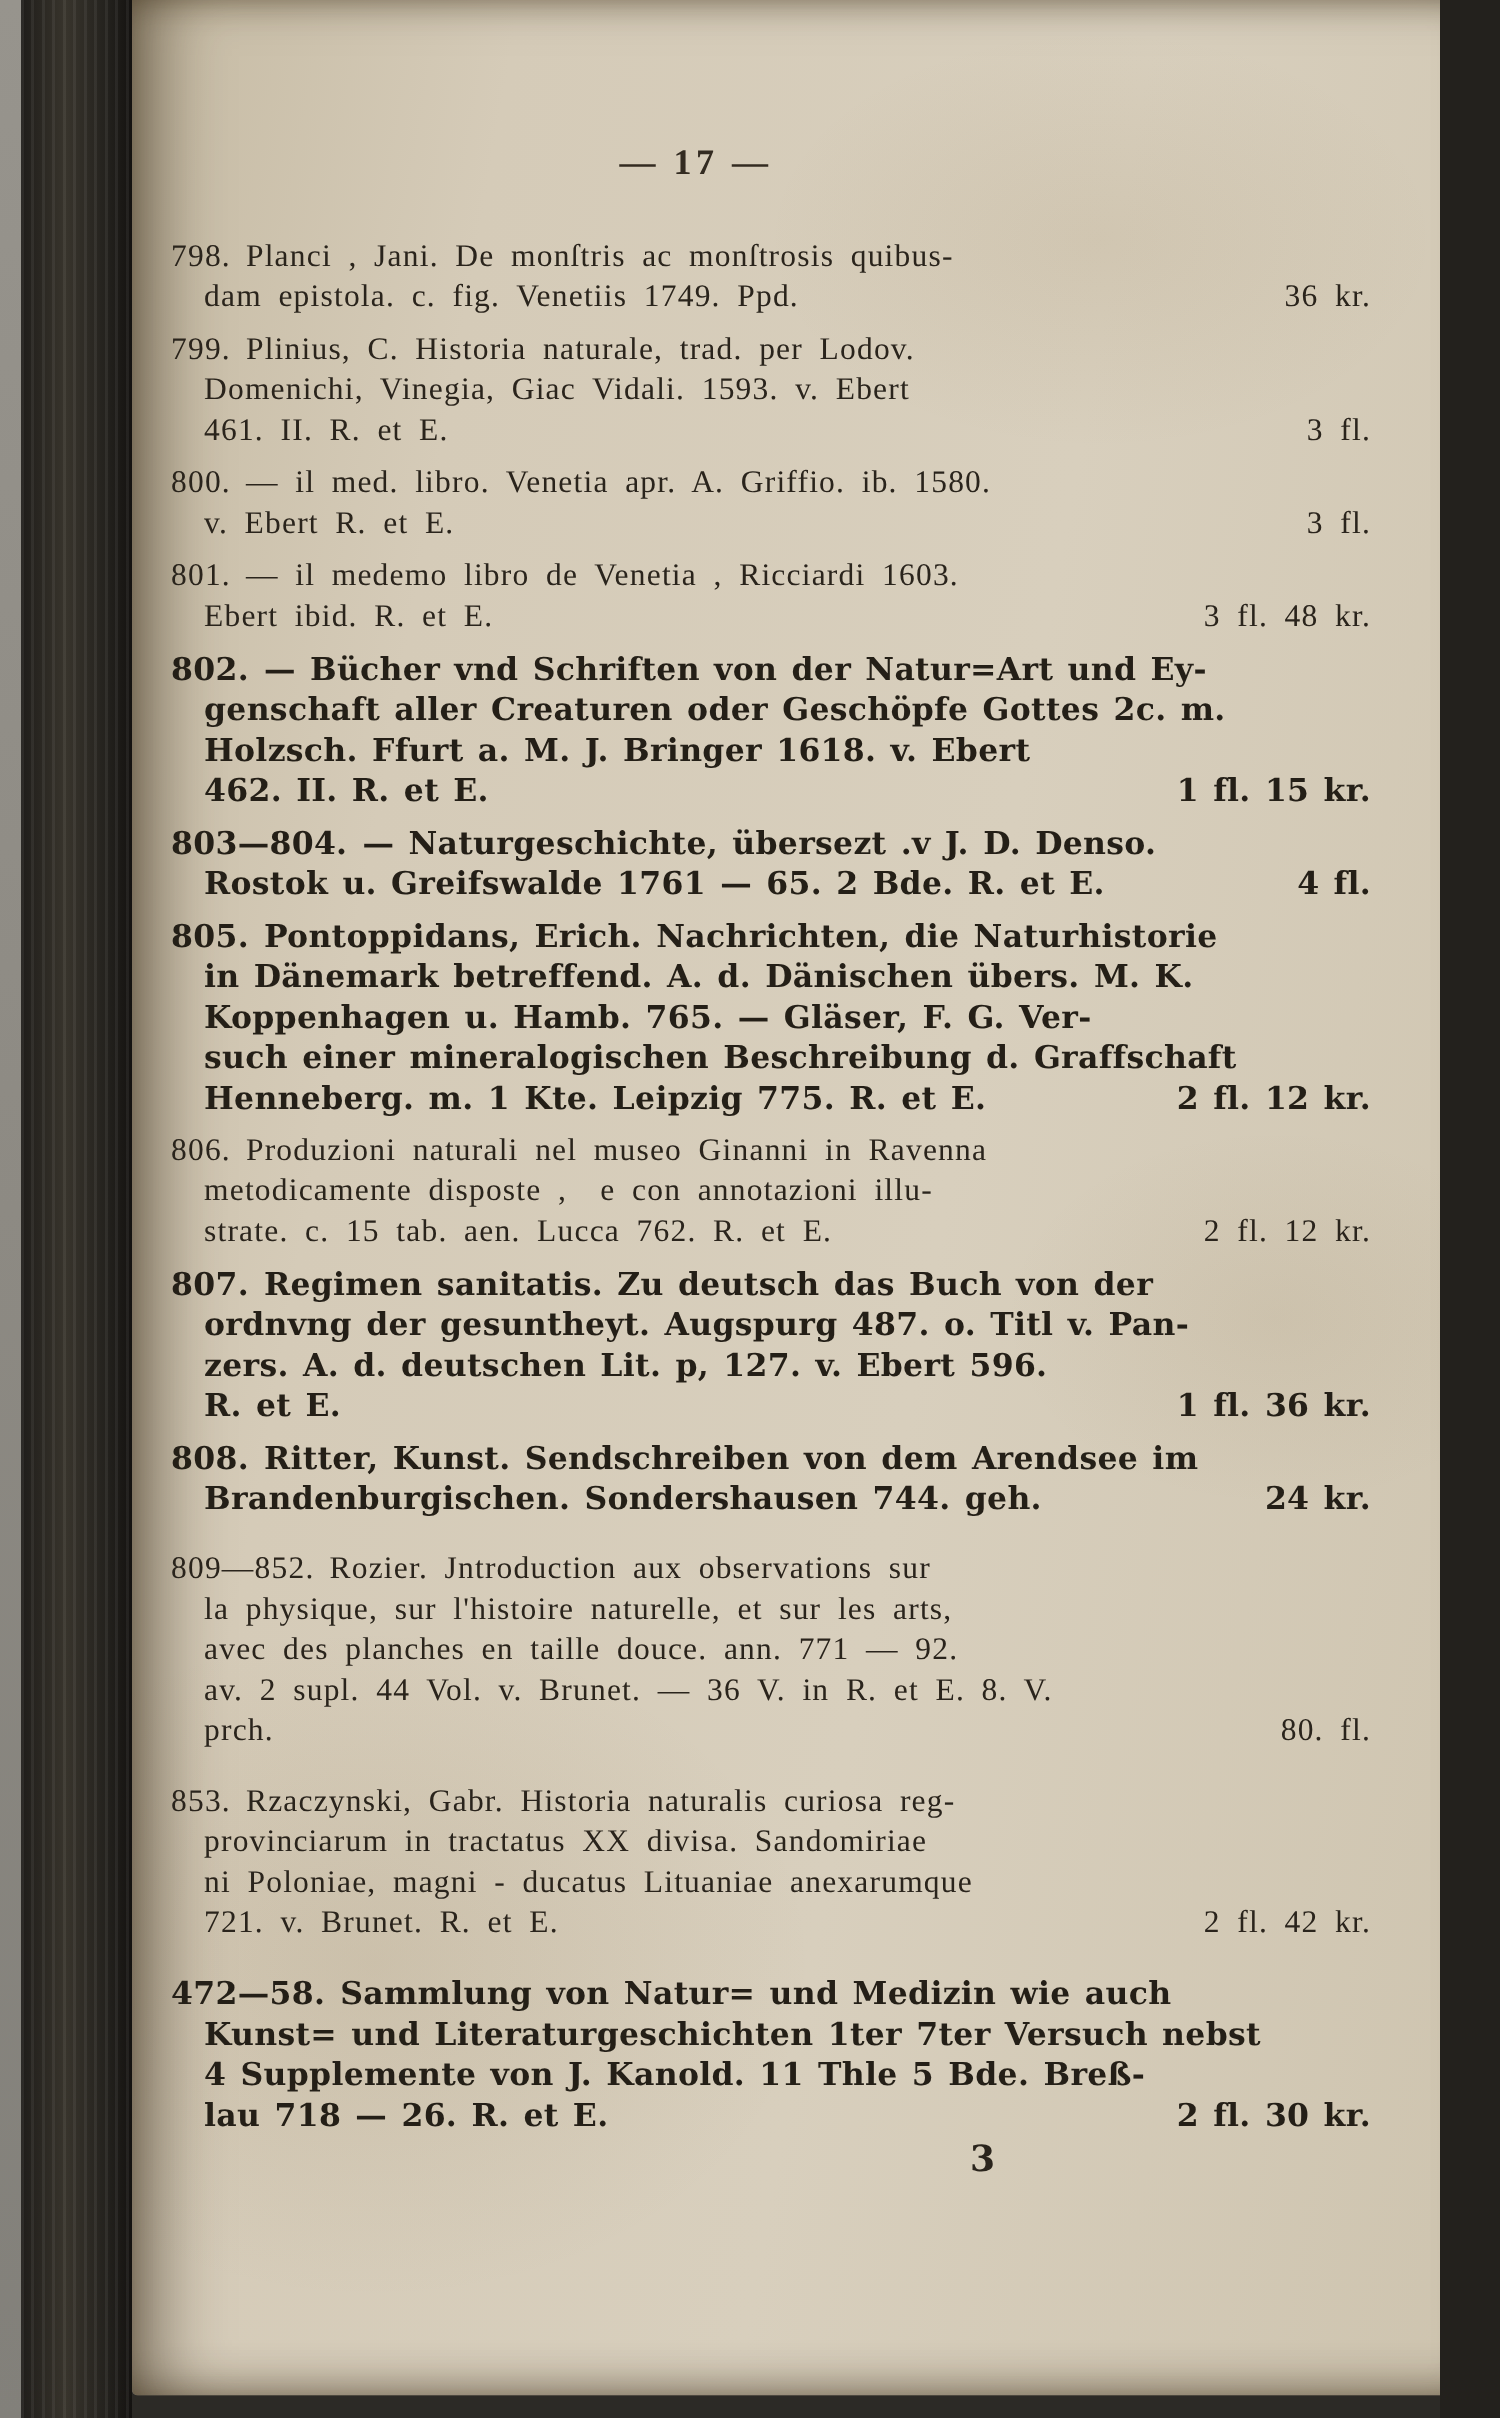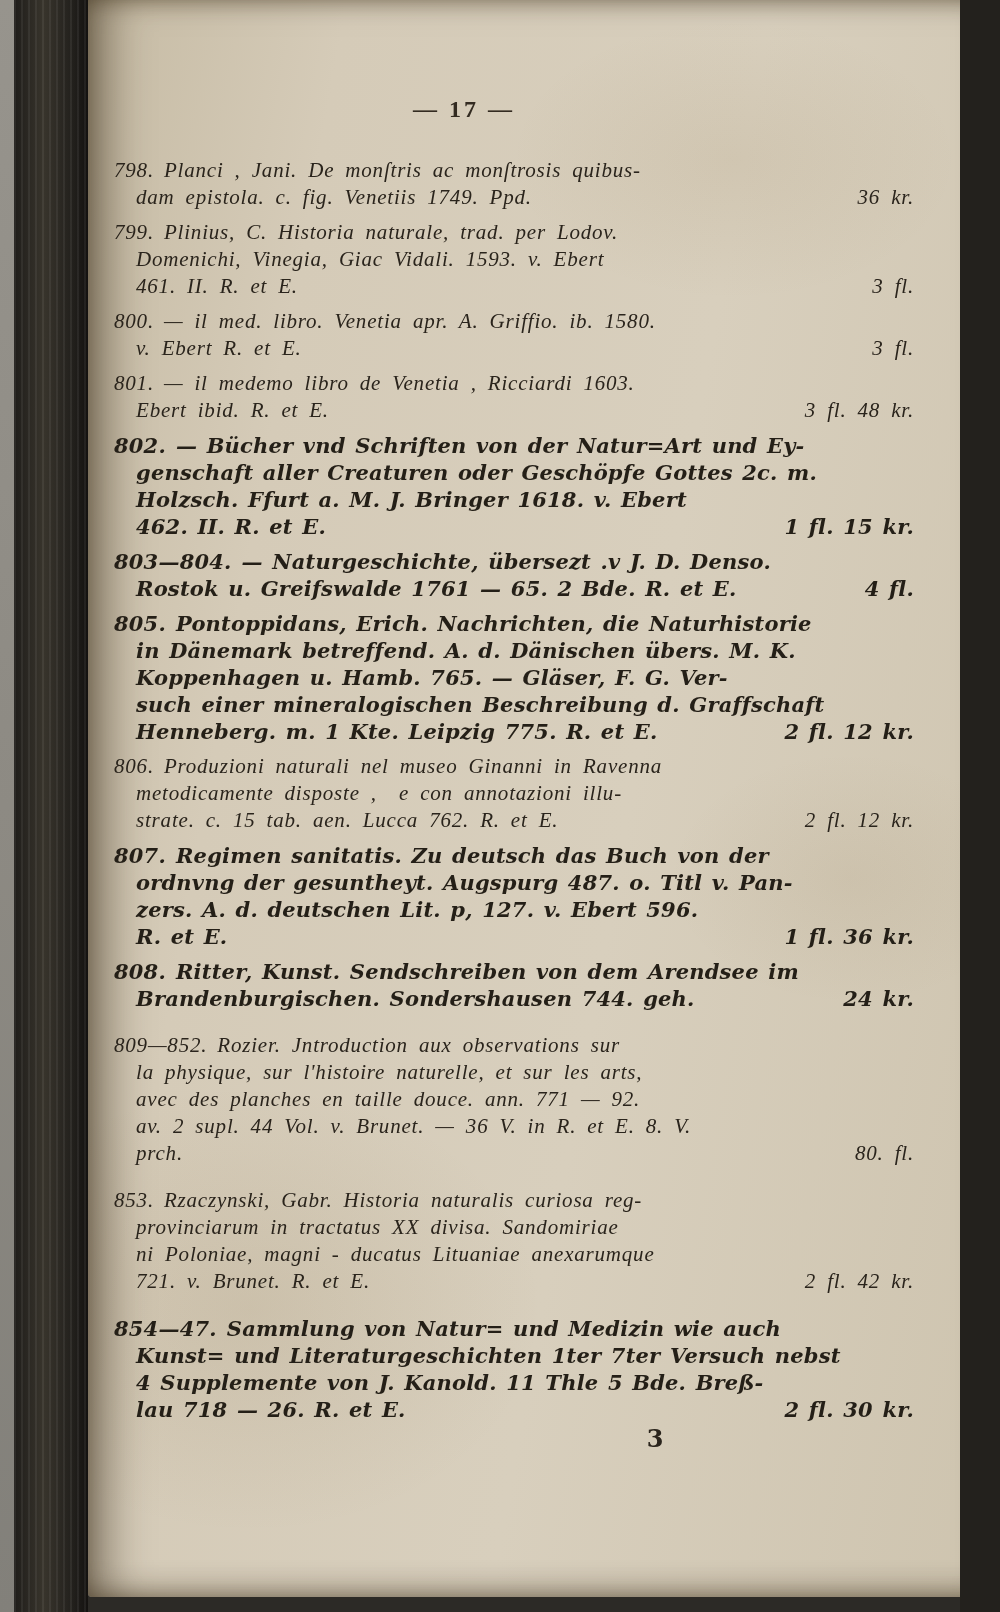--- a/index.html
+++ b/index.html
@@ -42,21 +42,21 @@
   .entry{margin-bottom:8px;font-size:21px;line-height:27px;}
   .entry.antiqua{
     font-family:"Liberation Serif", serif;
     letter-spacing:0.8px;word-spacing:5px;
   }
   .entry.fraktur{
     font-family:"DejaVu Serif", serif;font-weight:bold;
     letter-spacing:0.2px;word-spacing:2px;color:#241f17;
   }
   .entry:nth-child(11),.entry:nth-child(12),.entry:nth-child(13){margin-top:20px;}
-  .line{display:flex;padding-left:22px;white-space:pre;font-style:italic;}
+  .line{display:flex;padding-left:22px;white-space:pre;}
   .line.first{padding-left:0;}
   .num{margin-right:10px;}
   .price{margin-left:auto;padding-left:12px;}
   .signature{
     position:absolute;left:545px;top:1424px;width:44px;text-align:center;
     font-family:"DejaVu Serif", serif;font-weight:bold;font-size:24px;color:#2a241c;
   }
 </style>
 </head>
 <body>
@@ -124,21 +124,21 @@
             <div class="line"><span class="txt">av. 2 supl. 44 Vol. v. Brunet. — 36 V. in R. et E. 8. V.</span></div>
             <div class="line"><span class="txt">prch.</span><span class="price">80. fl.</span></div>
           </div>
           <div class="entry antiqua">
             <div class="line first"><span class="num">853.</span><span class="txt">Rzaczynski, Gabr. Historia naturalis curiosa reg-</span></div>
             <div class="line"><span class="txt">provinciarum in tractatus XX divisa. Sandomiriae</span></div>
             <div class="line"><span class="txt">ni Poloniae, magni - ducatus Lituaniae anexarumque</span></div>
             <div class="line"><span class="txt">721. v. Brunet. R. et E.</span><span class="price">2 fl. 42 kr.</span></div>
           </div>
           <div class="entry fraktur">
-            <div class="line first"><span class="num">854—47.</span><span class="txt">Sammlung von Natur= und Medizin wie auch</span></div>
+            <div class="line first"><span class="num">472—58.</span><span class="txt">Sammlung von Natur= und Medizin wie auch</span></div>
             <div class="line"><span class="txt">Kunst= und Literaturgeschichten 1ter 7ter Versuch nebst</span></div>
             <div class="line"><span class="txt">4 Supplemente von J. Kanold. 11 Thle 5 Bde. Breß-</span></div>
             <div class="line"><span class="txt">lau 718 — 26. R. et E.</span><span class="price">2 fl. 30 kr.</span></div>
           </div>
         </div>
     </div>
     <div class="signature">3</div>
   </div>
 </div>
 

